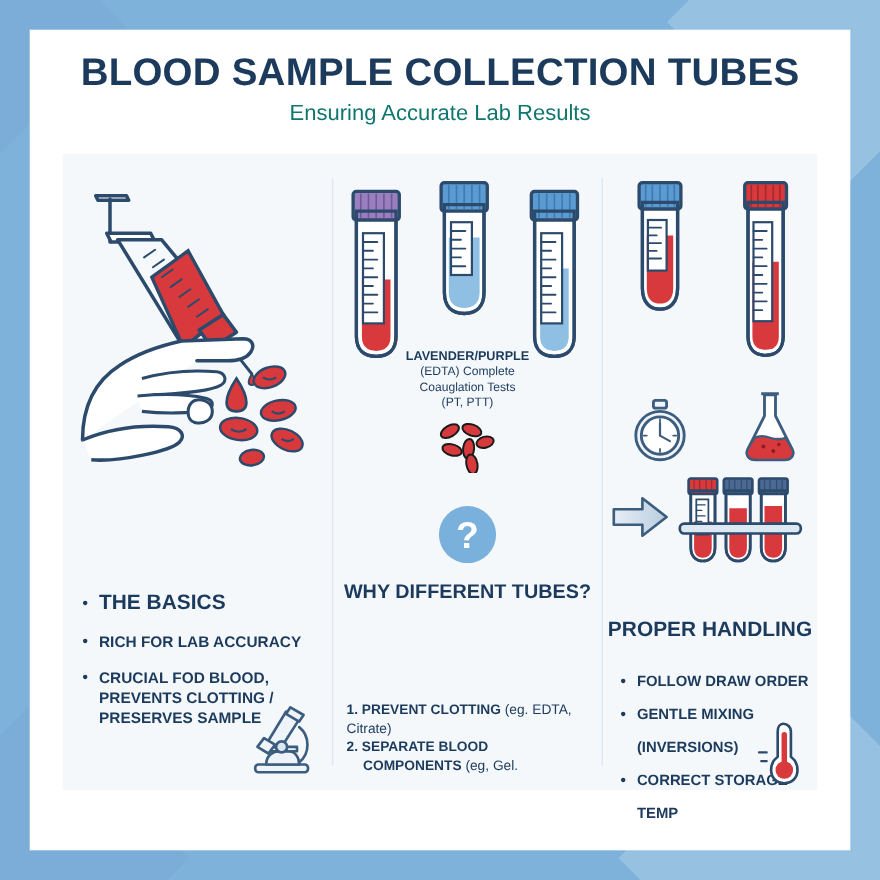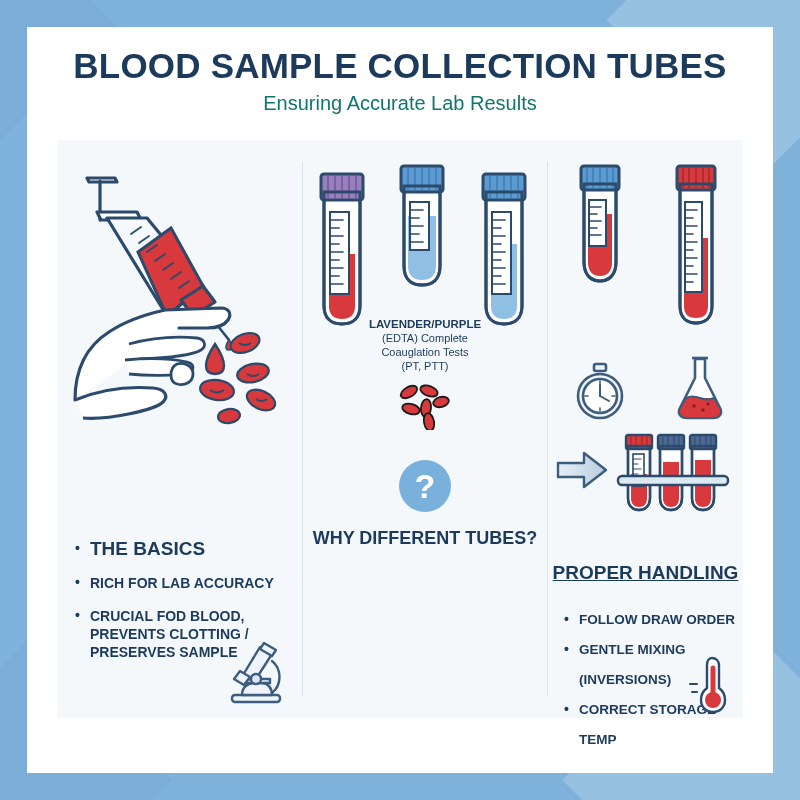--- a/index.html
+++ b/index.html
@@ -129,21 +129,21 @@
     text-align: center; font-size: 19px; line-height: 24px;
   }
   #mid-list {
     position: absolute; left: 12px; top: 497px; width: 232px;
     font-size: 12.5px; line-height: 17px;
   }
 
   
   #right-head {
     position: absolute; left: 0; top: 422px; width: 195px;
-    text-align: center; font-size: 19px; text-decoration: underline;
+    text-align: center; font-size: 19px;
   }
   #right-list {
     position: absolute; left: 16px; top: 465px; width: 185px;
     font-size: 13.5px; line-height: 30px;
   }
 
   
   #footer {
     position: absolute;
     left: 0; top: 700px; width: 746px;
@@ -363,20 +363,35 @@
         </svg>
 
         <svg class="art" style="left:96px; top:320px;" width="52" height="52" viewBox="0 0 52 52">
           <circle cx="26" cy="26" r="26" fill="#79b0dc"></circle>
           <text x="26" y="38" text-anchor="middle" fill="#ffffff" font-family="Liberation Sans, sans-serif" font-size="34" font-weight="bold">?</text>
         </svg>
 
         <div id="mid-why" class="hdg">WHY DIFFERENT TUBES?</div>
 
 
+        <div id="mid-list">
+          <div>
+            <span class="hdg">1.</span>
+            <span class="hdg">PREVENT CLOTTING</span>
+            <span class="hdg lite">(eg. EDTA, Citrate)</span>
+          </div>
+          <div>
+            <span class="hdg">2.</span>
+            <span class="hdg">SEPARATE BLOOD</span>
+          </div>
+          <div style="padding-left:15px;">
+            <span class="hdg">COMPONENTS</span>
+            <span class="hdg lite">(eg, Gel.</span>
+          </div>
+        </div>
       </div>
 
       <div class="col" id="col-right">
 
         <svg class="art" style="left:26px; top:22px;" width="52" height="126" viewBox="0 0 52 126">
           <path d="M10 22 L42 22 L42 100 C42 113 35 119 26 119 C17 119 10 113 10 100 Z" fill="#ffffff" stroke="#2c4a6b" stroke-width="3"></path>
           <path d="M14 52 L38 52 L38 100 C38 110 33 114 26 114 C19 114 14 110 14 100 Z" fill="#d8393c"></path>
           <rect x="7" y="4" width="38" height="24" rx="3" fill="#5b9bd1" stroke="#2c4a6b" stroke-width="3"></rect>
           <g stroke="#3c7cb0" stroke-width="1.5">
             <path d="M13 6 L13 26"></path>

